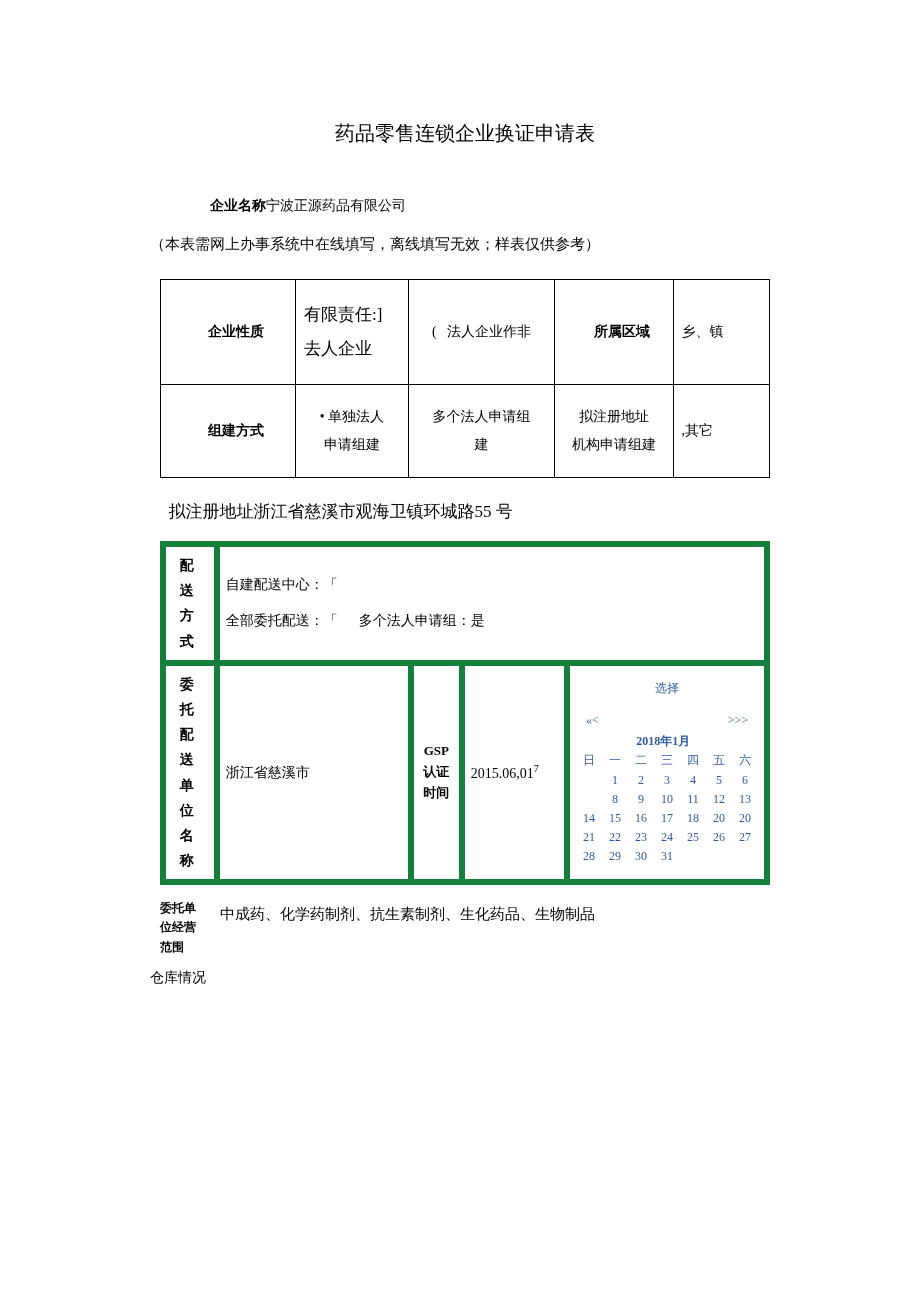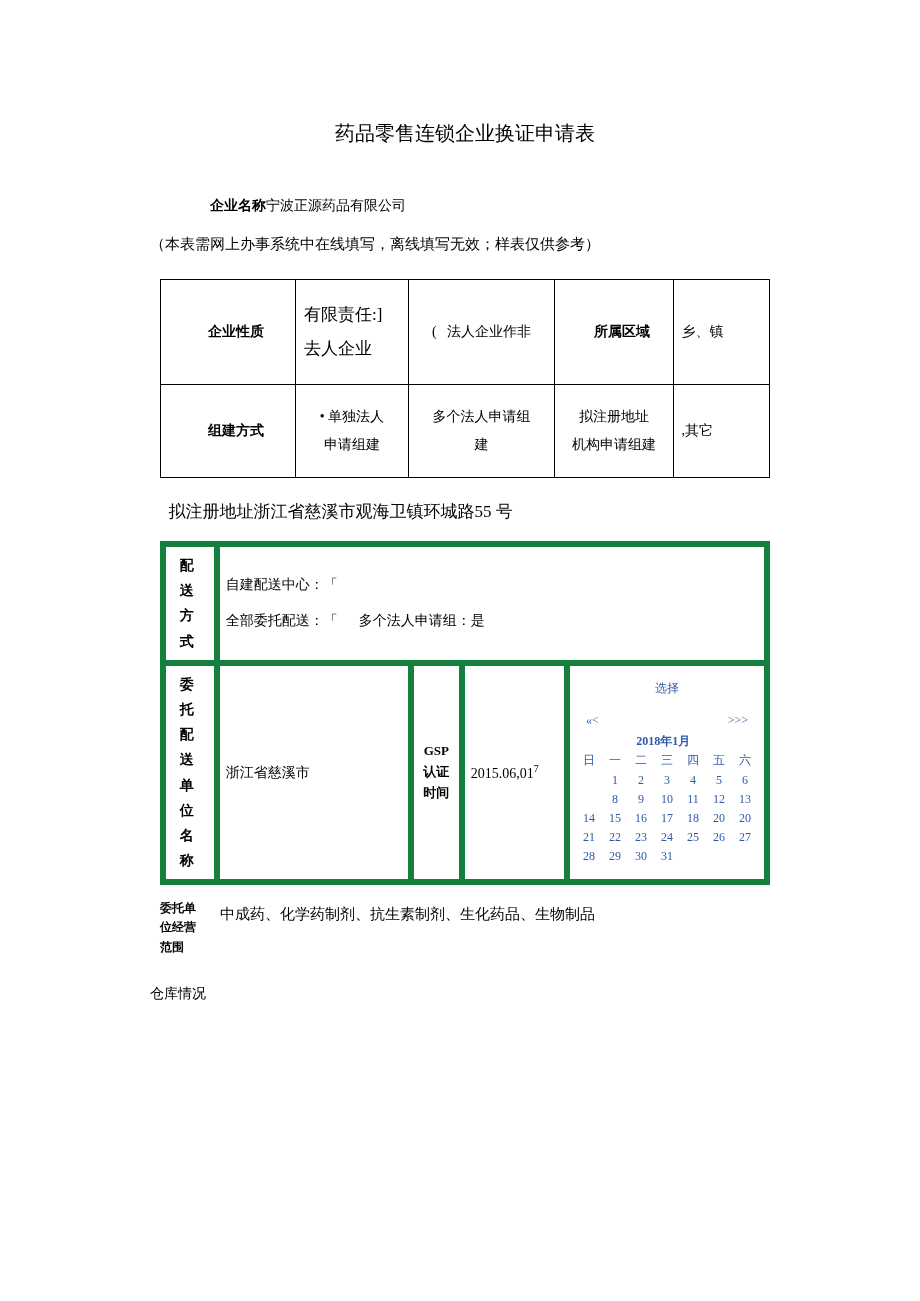--- a/index.html
+++ b/index.html
@@ -111,21 +111,21 @@
     width: 42px;
     text-align: left;
     font-size: 12px;
     line-height: 1.6;
   }
   .scope .sval {
     flex: 1;
     padding-left: 18px;
   }
   .warehouse {
-    margin-top: 28px;
+    margin-top: 12px;
     font-size: 14px;
     margin-left: -10px;
   }
   .small-sup { font-size: 10px; vertical-align: super; }
 </style>
 </head>
 <body>
 
 <div class="page">
 

